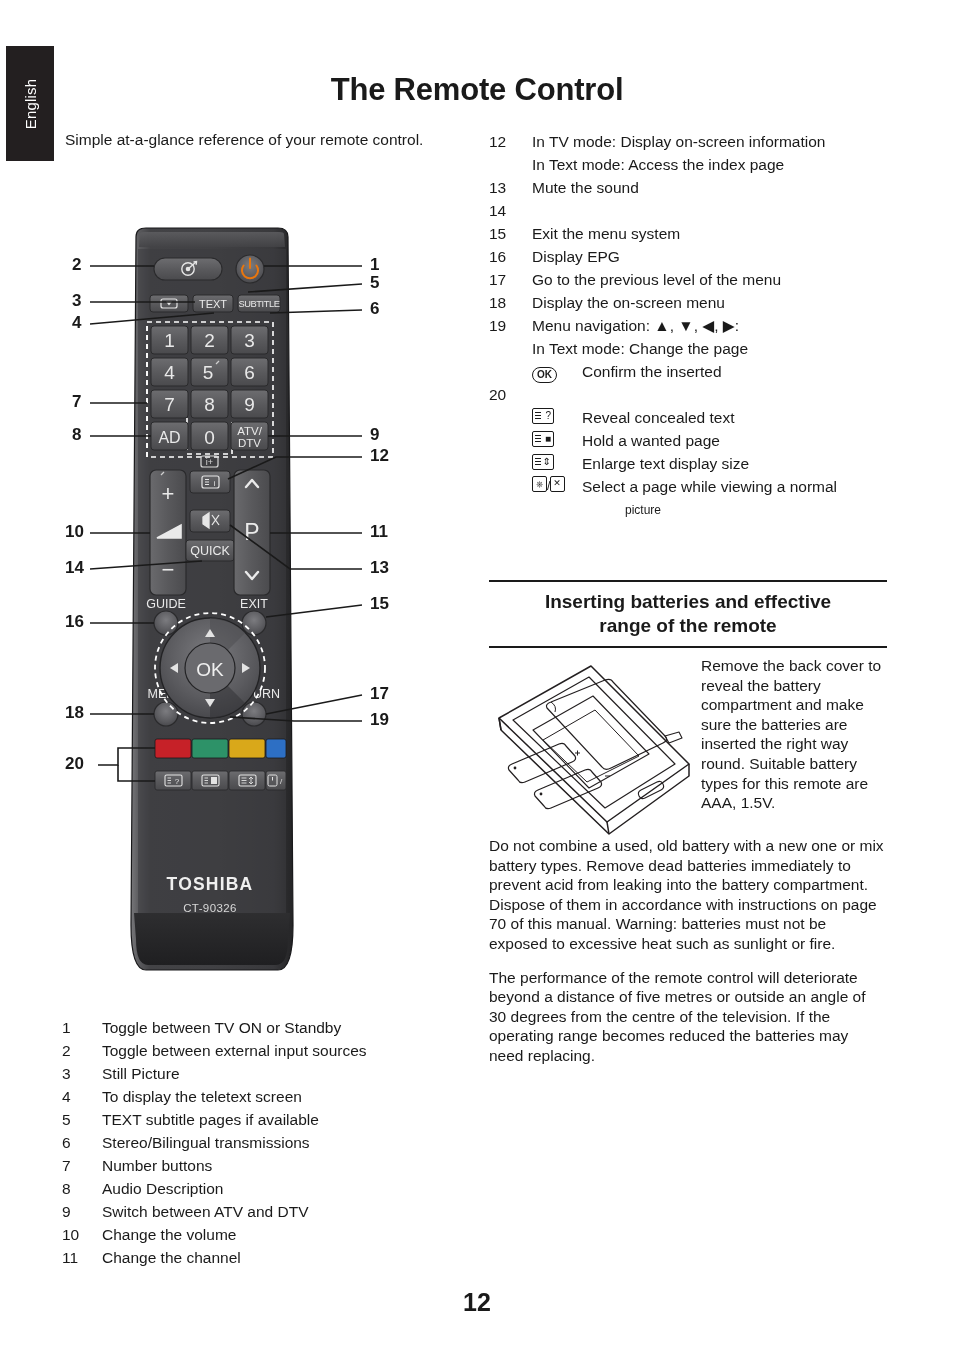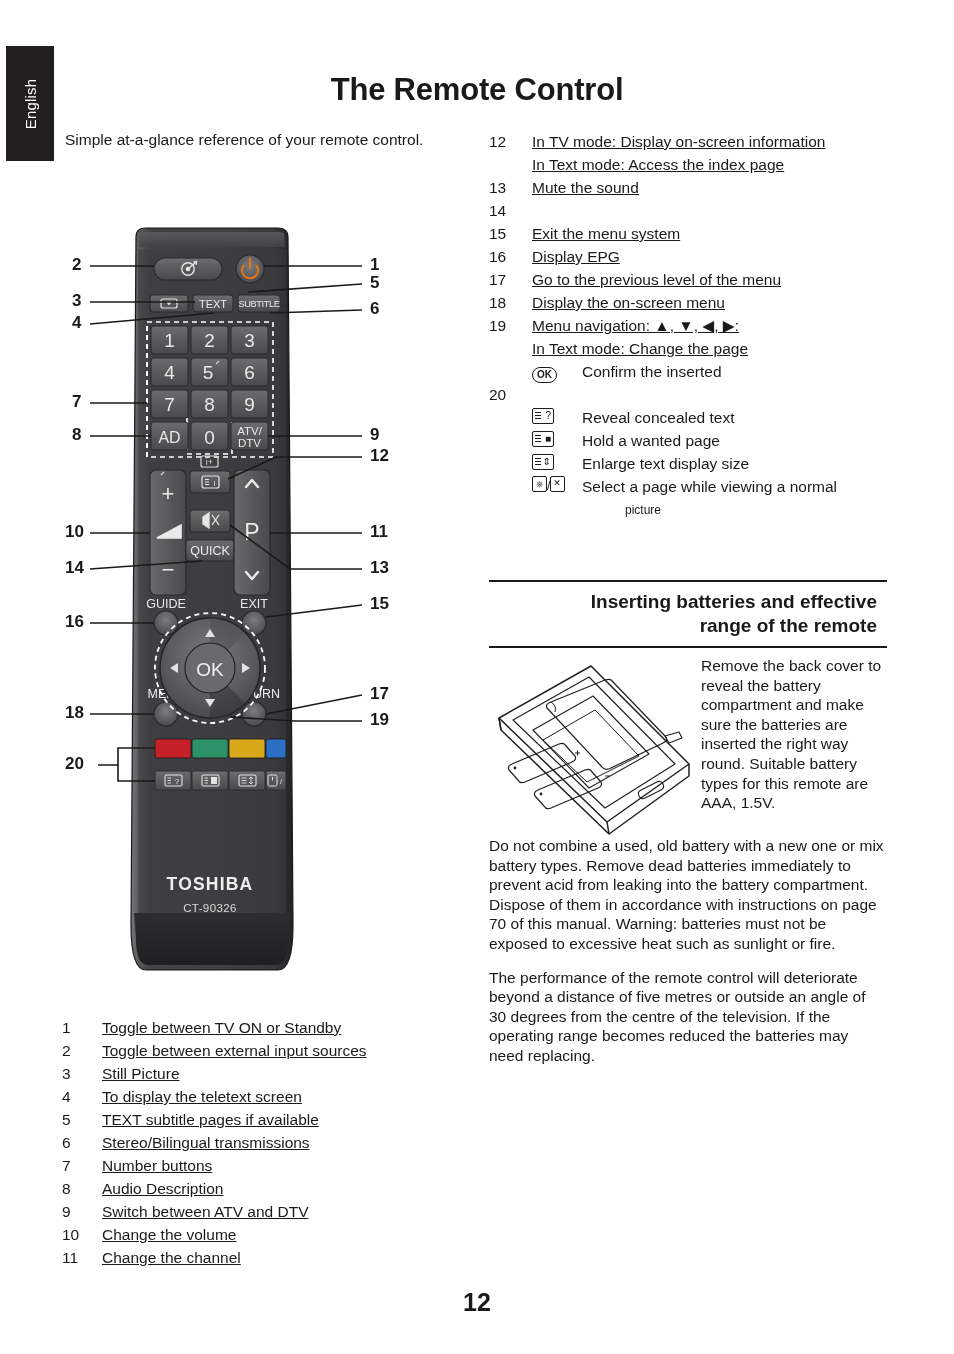--- a/index.html
+++ b/index.html
@@ -63,21 +63,21 @@
   .numrow {
     display: flex;
     font-size: 15.5px;
     line-height: 23px;
   }
   .numrow .n {
     width: 43px;
     flex: 0 0 43px;
     text-align: left;
   }
-  .numrow .t { flex: 1 1 auto; text-decoration: underline; }
+  .numrow .t { flex: 1 1 auto; }
   .numrow .t .cont { display: block; }
   .sub-row {
     display: flex;
     font-size: 15.5px;
     line-height: 23px;
     padding-left: 43px;
   }
   .sub-row .g {
     width: 50px;
     flex: 0 0 50px;
@@ -127,21 +127,21 @@
   
   #batt-section {
     position: absolute;
     left: 489px;
     top: 580px;
     width: 398px;
   }
   #batt-section .rule-top { border-top: 2.4px solid #1a1a1a; }
   #batt-section .rule-bot { border-top: 2.4px solid #1a1a1a; }
   #batt-heading {
-    text-align: right;
+    text-align: center;
     font-size: 19px;
     font-weight: bold;
     line-height: 24px;
     padding: 8px 10px 8px 10px;
   }
   #batt-flow { margin-top: 8px; }
   #batt-fig {
     float: left;
     width: 206px;
     height: 180px;

